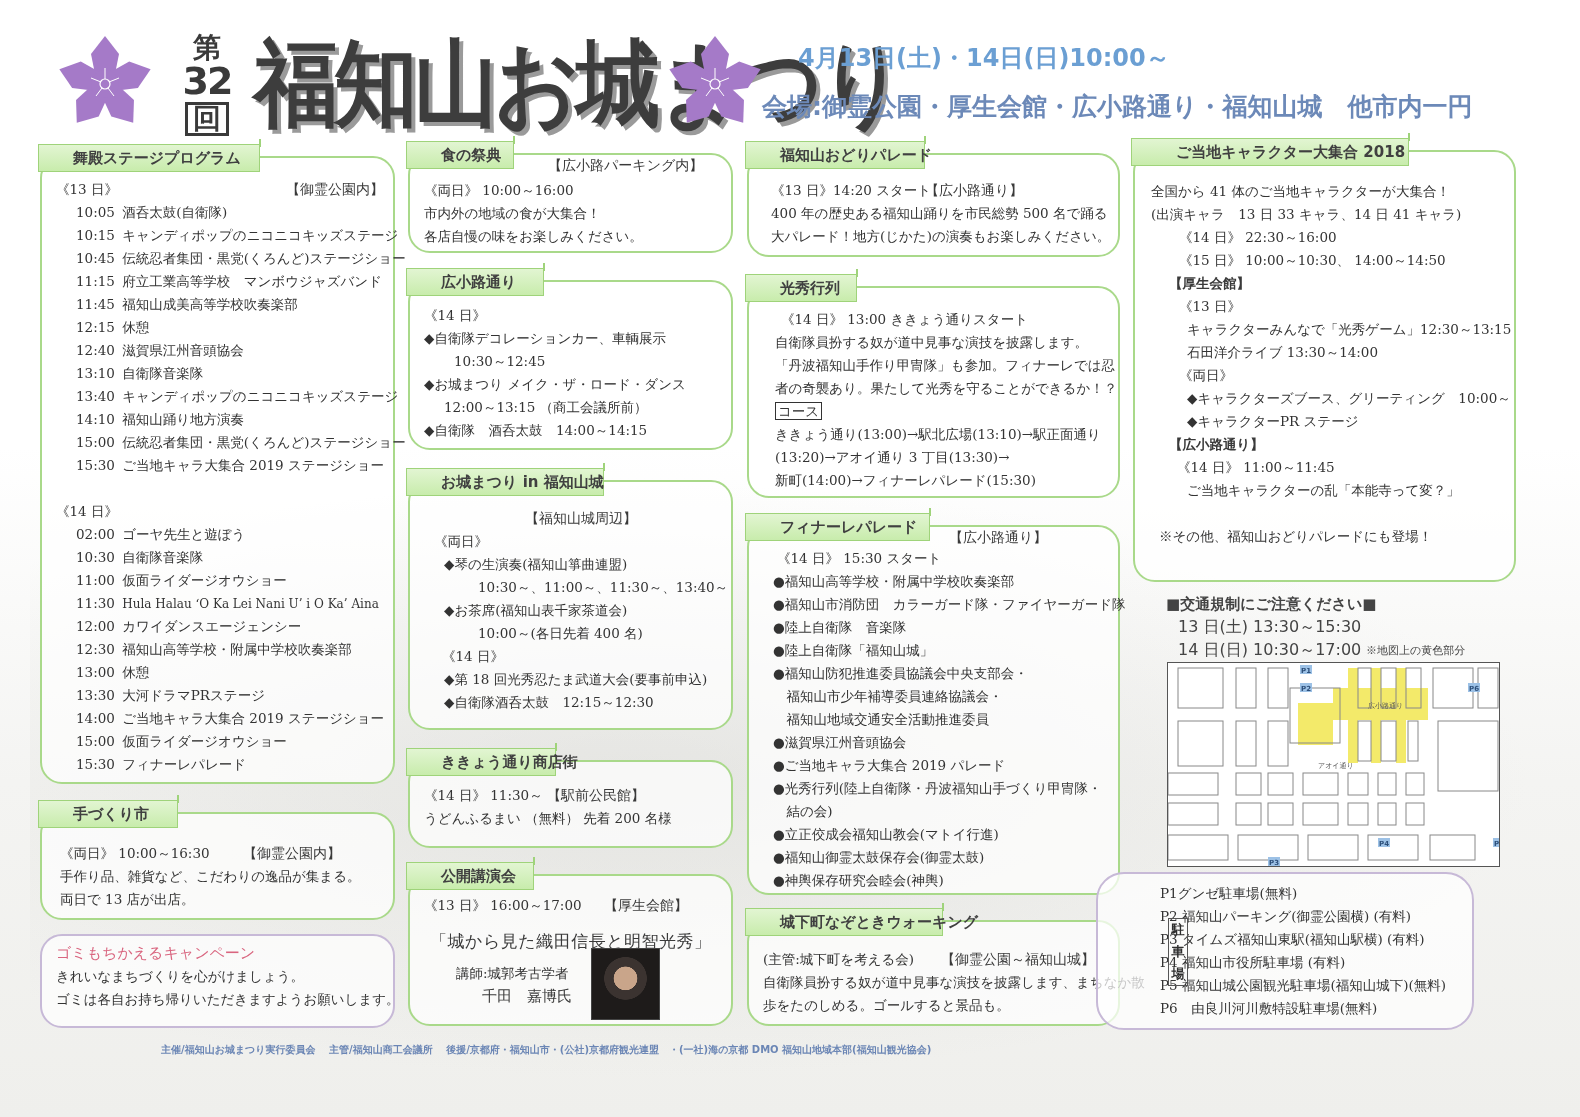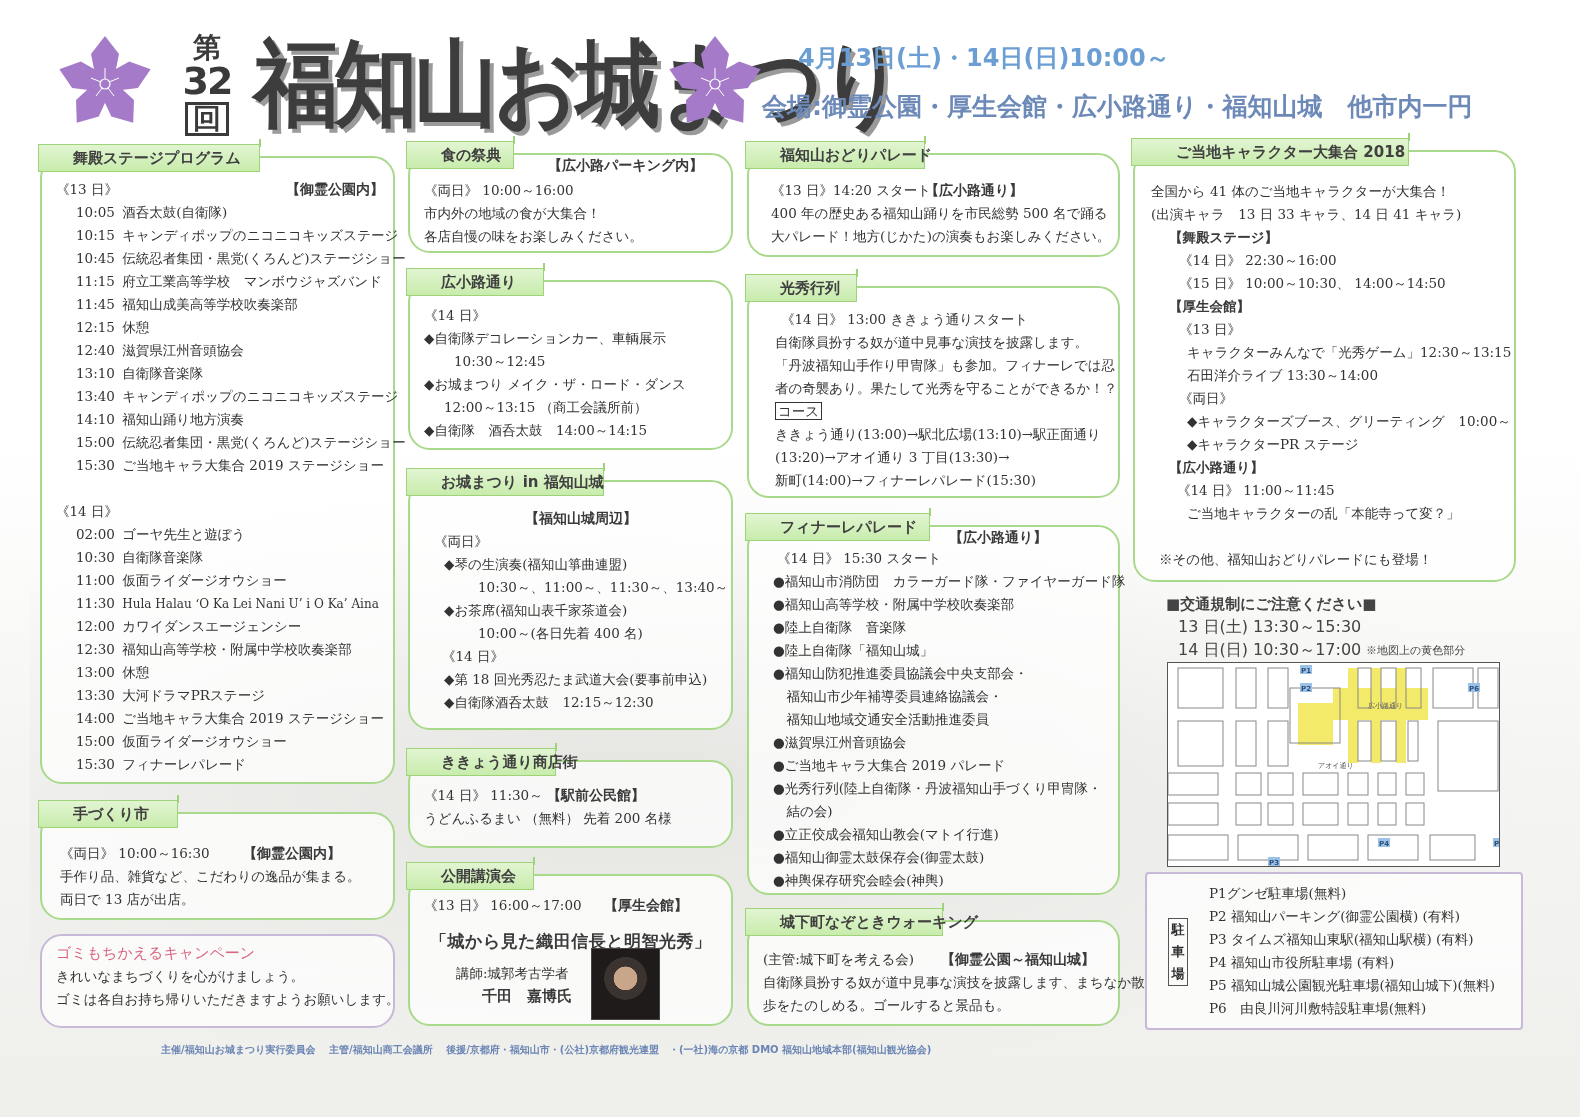--- a/index.html
+++ b/index.html
@@ -25,21 +25,21 @@
     font-size: 25px; color: #6c89b8; }
 
   
   .box { position: absolute; border: 2px solid #a9d98a; border-radius: 22px; background: rgba(255,255,255,0.72); }
   .box.purple { border-color: #c7b9d7; }
   .tab { position: absolute; top: -14px; left: -4px; height: 28px; padding: 0 22px 0 34px;
     background: linear-gradient(180deg, #e2f5d2 0%, #c8ecac 100%); border: 1px solid #9fd37a;
     font-family: "DejaVu Sans", sans-serif; font-weight: bold; font-size: 15px; color: #404040; line-height: 26px; white-space: nowrap; }
   .tab::after { content: ""; position: absolute; right: -2px; top: -6px; width: 2px; height: 8px; background: #9fd37a; }
   .txt { position: absolute; font-size: 13.5px; line-height: 23px; white-space: nowrap; color: #333; }
-  .loc { font-family: "DejaVu Sans", sans-serif; font-weight: bold; color: #3a3a3a; font-size: 14px; }
+  .loc { font-family: "DejaVu Sans", sans-serif; font-weight: normal; color: #3a3a3a; font-size: 14px; }
   .row { display: block; height: 23px; }
   .t { display: inline-block; width: 42px; font-family: "DejaVu Serif", serif; }
   .ind1 { padding-left: 20px; }
   .ind2 { padding-left: 40px; }
   .bold-h { font-family: "DejaVu Sans", sans-serif; font-weight: bold; color: #3a3a3a; }
   .pink { color: #d9657f; font-size: 15px; }
   .course-box { border: 1px solid #333; padding: 0 2px; margin-top: 24px; }
 
   
   .map { position: absolute; left: 1167px; top: 662px; width: 333px; height: 205px; border: 1px solid #555; background: #fff; overflow: hidden; }
@@ -229,22 +229,22 @@
       <span class="row">(13:20)→アオイ通り 3 丁目(13:30)→</span>
       <span class="row">新町(14:00)→フィナーレパレード(15:30)</span>
     </div>
   </div>
 
   <div class="box" style="left:747px;top:525px;width:373px;height:370px">
     <div class="tab" style="width:185px">フィナーレパレード</div>
     <div class="loc" style="position:absolute;left:200px;top:2px">【広小路通り】</div>
     <div class="txt" style="left:24px;top:20px">
       <span class="row" style="padding-left:4px">《14 日》 15:30 スタート</span>
+      <span class="row">●福知山高等学校・附属中学校吹奏楽部</span>
       <span class="row">●福知山市消防団　カラーガード隊・ファイヤーガード隊</span>
-      <span class="row">●福知山高等学校・附属中学校吹奏楽部</span>
       <span class="row">●陸上自衛隊　音楽隊</span>
       <span class="row">●陸上自衛隊「福知山城」</span>
       <span class="row">●福知山防犯推進委員協議会中央支部会・</span>
       <span class="row">　福知山市少年補導委員連絡協議会・</span>
       <span class="row">　福知山地域交通安全活動推進委員</span>
       <span class="row">●滋賀県江州音頭協会</span>
       <span class="row">●ご当地キャラ大集合 2019 パレード</span>
       <span class="row">●光秀行列(陸上自衛隊・丹波福知山手づくり甲冑隊・</span>
       <span class="row">　結の会)</span>
       <span class="row">●立正佼成会福知山教会(マトイ行進)</span>
@@ -260,21 +260,20 @@
       <span class="row">自衛隊員扮する奴が道中見事な演技を披露します、まちなか散</span>
       <span class="row">歩をたのしめる。ゴールすると景品も。</span>
     </div>
   </div>
 
   <div class="box" style="left:1133px;top:150px;width:383px;height:432px">
     <div class="tab" style="width:278px;text-align:left;padding-left:44px">ご当地キャラクター大集合 2018</div>
     <div class="txt" style="left:16px;top:28px">
       <span class="row">全国から 41 体のご当地キャラクターが大集合！</span>
       <span class="row">(出演キャラ　13 日 33 キャラ、14 日 41 キャラ)</span>
-      <span class="row bold-h" style="padding-left:18px">【舞殿ステージ】</span>
       <span class="row" style="padding-left:28px">《14 日》 22:30～16:00</span>
       <span class="row" style="padding-left:28px">《15 日》 10:00～10:30、 14:00～14:50</span>
       <span class="row bold-h" style="padding-left:18px">【厚生会館】</span>
       <span class="row" style="padding-left:28px">《13 日》</span>
       <span class="row" style="padding-left:36px">キャラクターみんなで「光秀ゲーム」12:30～13:15</span>
       <span class="row" style="padding-left:36px">石田洋介ライブ 13:30～14:00</span>
       <span class="row" style="padding-left:28px">《両日》</span>
       <span class="row" style="padding-left:36px">◆キャラクターズブース、グリーティング　10:00～</span>
       <span class="row" style="padding-left:36px">◆キャラクターPR ステージ</span>
       <span class="row bold-h" style="padding-left:18px">【広小路通り】</span>
@@ -352,21 +351,21 @@
         <rect x="210" y="175" width="12" height="9" fill="#9cc1e6"></rect>
           <text x="211" y="183">P4</text>
         <rect x="325" y="175" width="12" height="9" fill="#9cc1e6"></rect>
           <text x="326" y="183">P5</text>
         <rect x="100" y="194" width="12" height="9" fill="#9cc1e6"></rect>
           <text x="101" y="202">P3</text>
       </g>
     </svg>
   </div>
 
-  <div class="box purple" style="left:1145px;top:872px;width:378px;height:158px;border-radius:4px">
+  <div class="box purple" style="left:1096px;top:872px;width:378px;height:158px;border-radius:28px">
     <div class="txt" style="left:62px;top:8px">
       <span class="row">P1グンゼ駐車場(無料)</span>
       <span class="row">P2 福知山パーキング(御霊公園横) (有料)</span>
       <span class="row">P3 タイムズ福知山東駅(福知山駅横) (有料)</span>
       <span class="row">P4 福知山市役所駐車場 (有料)</span>
       <span class="row">P5 福知山城公園観光駐車場(福知山城下)(無料)</span>
       <span class="row">P6　由良川河川敷特設駐車場(無料)</span>
     </div>
   </div>
   <div class="parking-label">駐車場</div>

